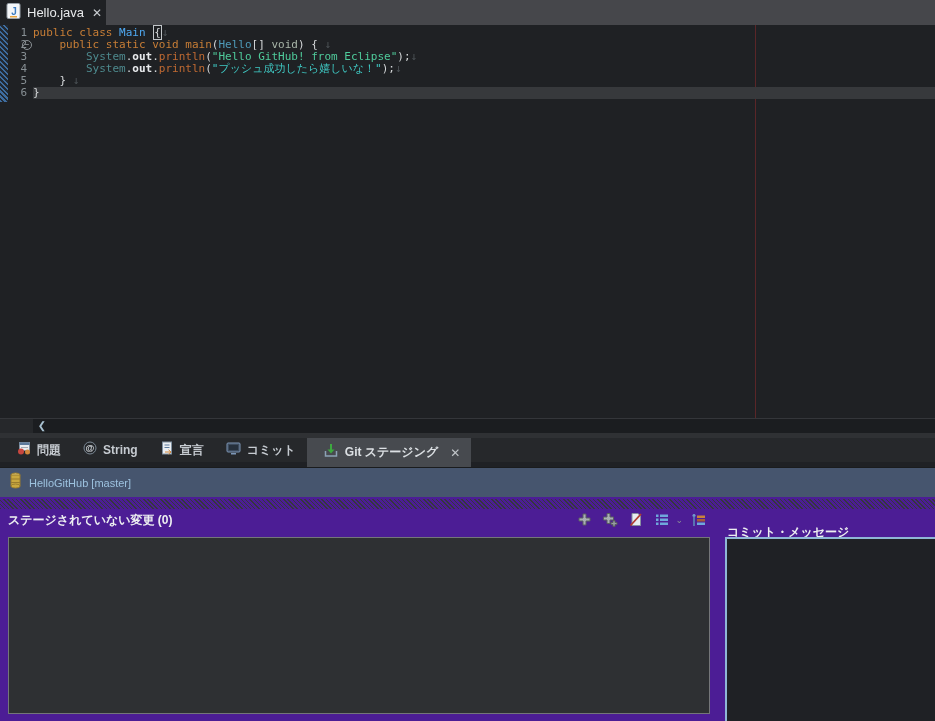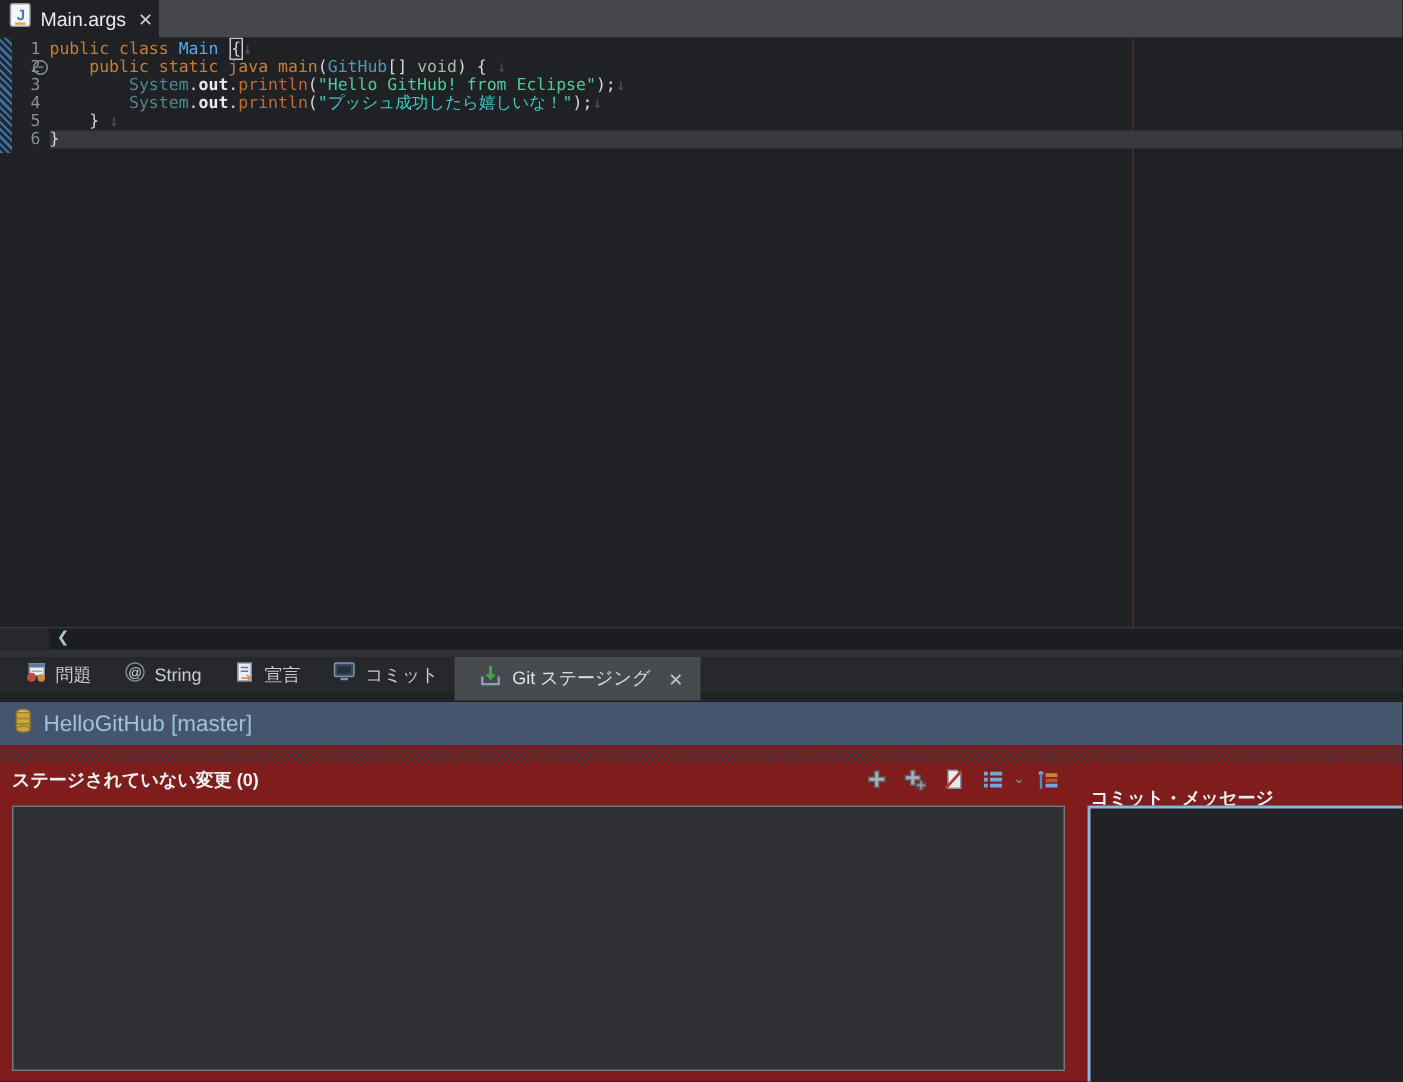--- a/index.html
+++ b/index.html
@@ -39,77 +39,77 @@
   #hscroll .corner{position:absolute;left:0;top:0;width:33px;height:14px;background:#26282B;}
   #hscroll .leftbtn{position:absolute;left:33px;top:0;width:18px;height:14px;color:#A9C2D2;
         font-size:10px;line-height:14px;text-align:center;cursor:pointer;font-weight:bold;}
 
   
   #sash1{left:0;top:433px;width:935px;height:5px;background:#2F3134;}
 
   
   #ptabbar{left:0;top:438px;width:935px;height:29px;
            background:linear-gradient(180deg,#26282B 0,#26282B 24px,#1F2125 24px,#1F2125 29px);
-           display:flex;align-items:flex-start;padding-left:6px;box-sizing:border-box;}
+           display:flex;align-items:flex-start;padding-left:6px;box-sizing:border-box;font-weight:bold;}
   .ptab{display:flex;align-items:center;gap:6px;height:24px;padding:0 11px;cursor:pointer;}
   .ptab .lbl{color:#C6CBD1;font-size:12px;white-space:nowrap;}
   .ptab.active{height:29px;background:#474A4F;padding-left:16px;}
   .ptab.active .lbl{color:#DCE0E4;}
   .ptab .x{color:#C2C6CA;font-size:12px;margin-left:6px;}
 
   
   #repohdr{left:0;top:467px;width:935px;height:30px;background:#46556E;display:flex;
            align-items:center;gap:8px;padding-left:10px;box-sizing:border-box;
            border-top:1px solid #1A1C1E;}
-  #repohdr .lbl{color:#9DC2DF;font-size:15px;}
-
-  
-  #section{left:0;top:497px;width:935px;height:224px;background:#7f1d1d;}
+  #repohdr .lbl{color:#9DC2DF;font-size:11px;}
+
+  
+  #section{left:0;top:497px;width:935px;height:224px;background:#4c1d95;}
   #texture{left:0;top:2px;width:935px;height:10px;
            background:repeating-linear-gradient(45deg,#35373D 0 1px,rgba(0,0,0,0) 1px 3px);}
   #unstagedlbl{left:8px;top:15px;color:#EDEFF1;font-size:12px;font-weight:600;}
   #committitle{left:727px;top:15px;color:#EDEFF1;font-size:12px;font-weight:600;margin-top:12px;}
   #stoolbar{top:14px;right:228px;display:flex;align-items:center;gap:8px;}
   #stoolbar .tbtn{width:18px;height:17px;display:flex;align-items:center;justify-content:center;cursor:pointer;}
   #stoolbar .caret{color:#8A9096;font-size:9px;margin:0 -2px 0 -4px;cursor:pointer;}
   #unstagedbox{left:8px;top:40px;width:700px;height:175px;background:#2E3033;border:1px solid #747679;}
   #commitbox{left:725px;top:40px;width:218px;height:192px;background:#1F2125;border:2px solid #8FB6D6;box-sizing:border-box;}
 </style>
 </head>
 <body>
 
 <div class="abs" id="etabbar">
   <div class="abs" id="etab">
     <span><svg width="15" height="16" viewBox="0 0 15 16">
           <rect x="1" y="0.5" width="13" height="15" rx="1.5" fill="#F4F6F8" stroke="#9AA2AA"></rect>
           <text x="8" y="11.5" font-size="10" font-weight="bold" fill="#3C7BC0" text-anchor="middle">J</text>
           <rect x="4" y="13" width="7" height="1.5" fill="#E8A33D"></rect>
         </svg></span>
-    <span class="lbl">Main.args</span>
+    <span class="lbl">Hello.java</span>
     <span class="x">✕</span>
   </div>
 </div>
 
 <div class="abs" id="editor">
   <div class="abs" id="hatch"></div>
   <div class="abs" id="marginline"></div>
 
   <div class="abs" id="gutter">
     <div class="ln">1</div>
     <div class="ln">2</div>
     <div class="ln">3</div>
     <div class="ln">4</div>
     <div class="ln">5</div>
     <div class="ln">6</div>
   </div>
   <div class="abs" id="fold">−</div>
 
   <div class="abs" id="code">
     <div class="cl"><span class="kw">public class </span><span class="cn">Main</span><span class="pl"> </span><span class="pl brace-box">{</span><span class="ws">↓</span></div>
-    <div class="cl"><span class="pl">    </span><span class="kw">public static java </span><span class="kw">main</span><span class="pl">(</span><span class="ty">GitHub</span><span class="pl">[] </span><span class="arg">void</span><span class="pl">) {</span><span class="ws"> ↓</span></div>
+    <div class="cl"><span class="pl">    </span><span class="kw">public static void </span><span class="kw">main</span><span class="pl">(</span><span class="ty">Hello</span><span class="pl">[] </span><span class="arg">void</span><span class="pl">) {</span><span class="ws"> ↓</span></div>
     <div class="cl"><span class="pl">        </span><span class="sys">System</span><span class="pl">.</span><span class="fld">out</span><span class="pl">.</span><span class="meth">println</span><span class="pl">(</span><span class="s1">"Hello GitHub! from Eclipse"</span><span class="pl">);</span><span class="ws">↓</span></div>
     <div class="cl"><span class="pl">        </span><span class="sys">System</span><span class="pl">.</span><span class="fld">out</span><span class="pl">.</span><span class="meth">println</span><span class="pl">(</span><span class="s2">"プッシュ成功したら嬉しいな！"</span><span class="pl">);</span><span class="ws">↓</span></div>
     <div class="cl"><span class="pl">    }</span><span class="ws"> ↓</span></div>
     <div class="cl cur"><span class="pl">}</span></div>
   </div>
 
   <div class="abs" id="hscroll">
     <div class="corner"></div>
     <div class="leftbtn">❮</div>
   </div>

